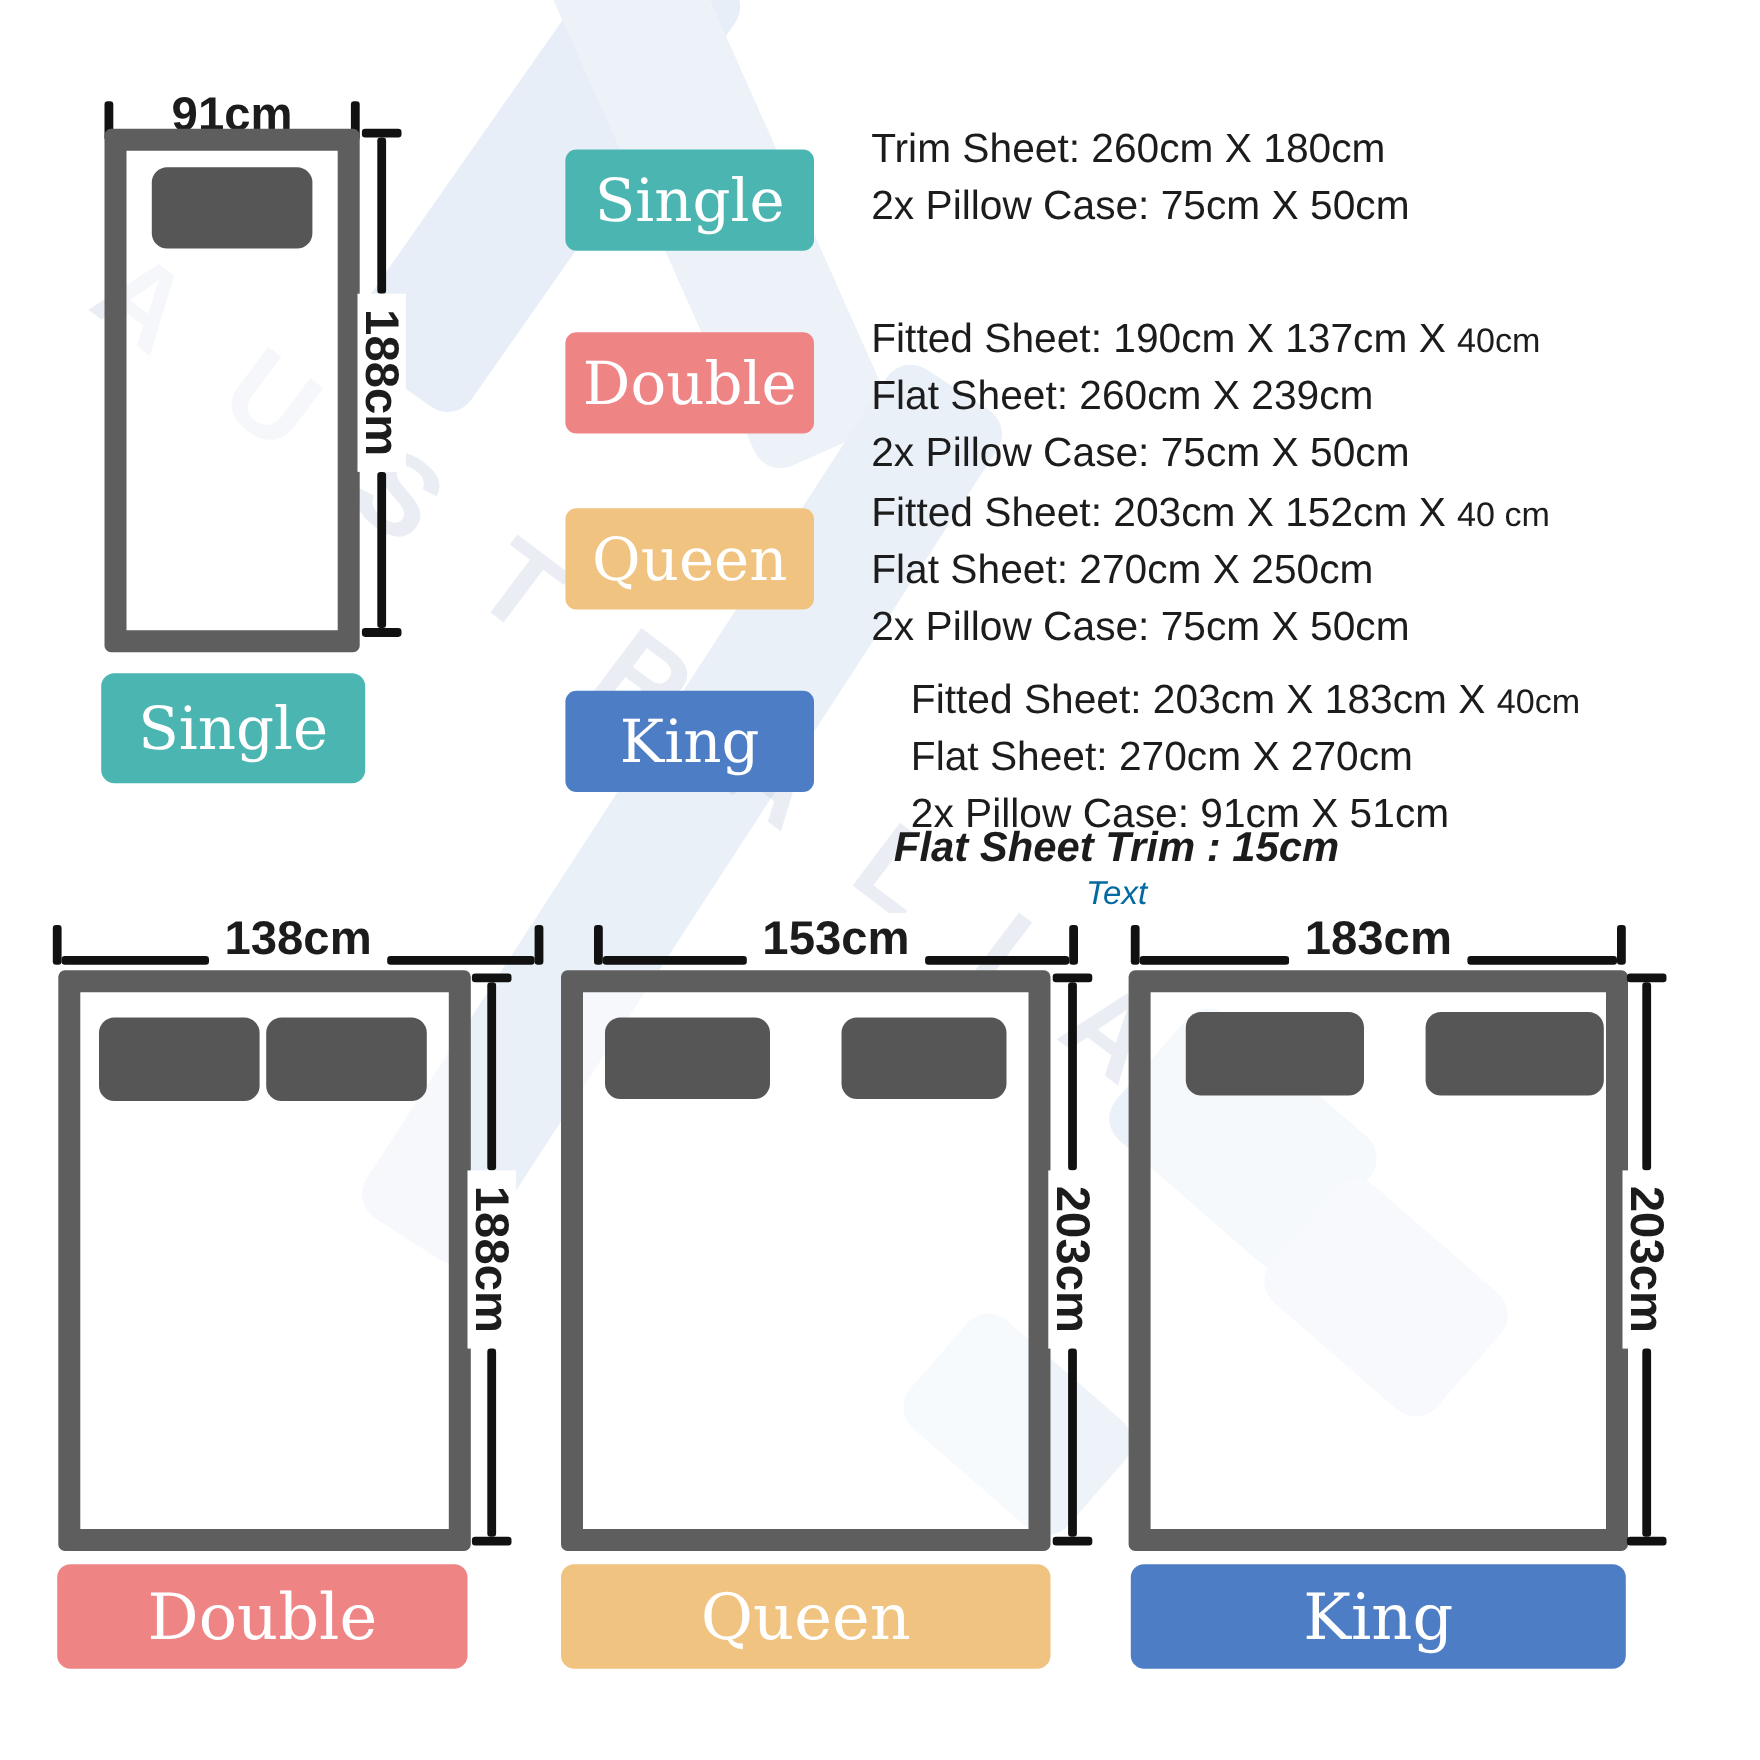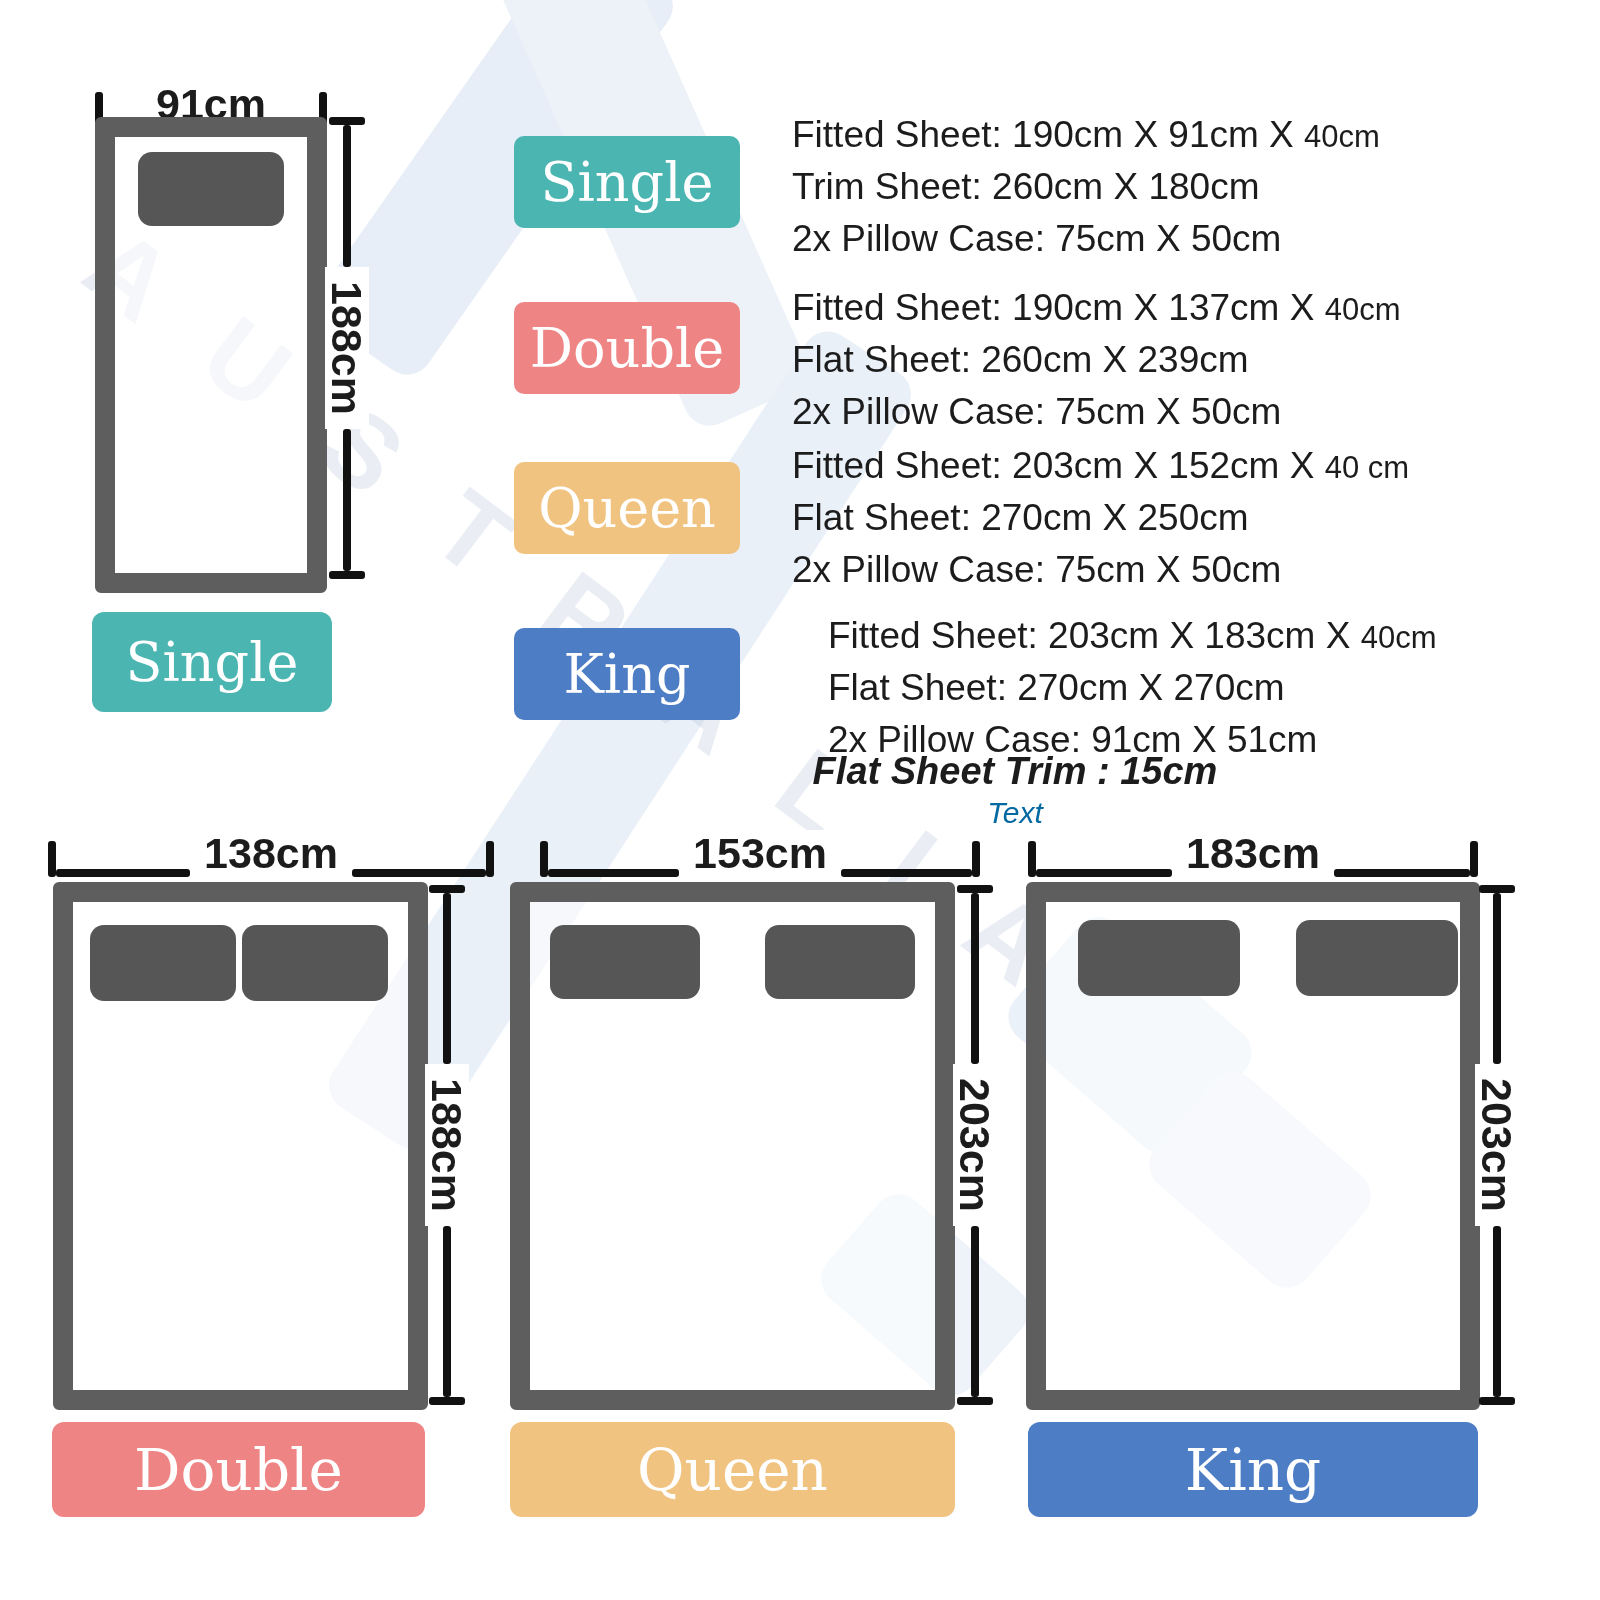--- a/index.html
+++ b/index.html
@@ -89,21 +89,20 @@
     <span>Double</span>
   </div>
   <div class="chip" style="top: 462px; background-color: rgb(241, 195, 128);">
     <span>Queen</span>
   </div>
   <div class="chip" style="top: 628px; background-color: rgb(77, 125, 197);">
     <span>King</span>
   </div>
 
   <div class="spec-block" style="top:110px;">
-    <div><span>Fitted Sheet: 190cm X 91cm X </span><span class="spec-small">40cm</span></div>
     <div><span>Trim Sheet: 260cm X 180cm</span><span class="spec-small"></span></div>
     <div><span>2x Pillow Case: 75cm X 50cm</span><span class="spec-small"></span></div>
   </div>
   <div class="spec-block" style="top:283px;">
     <div><span>Fitted Sheet: 190cm X 137cm X </span><span class="spec-small">40cm</span></div>
     <div><span>Flat Sheet: 260cm X 239cm</span><span class="spec-small"></span></div>
     <div><span>2x Pillow Case: 75cm X 50cm</span><span class="spec-small"></span></div>
   </div>
   <div class="spec-block" style="top:441px;">
     <div><span>Fitted Sheet: 203cm X 152cm X </span><span class="spec-small">40 cm</span></div>

